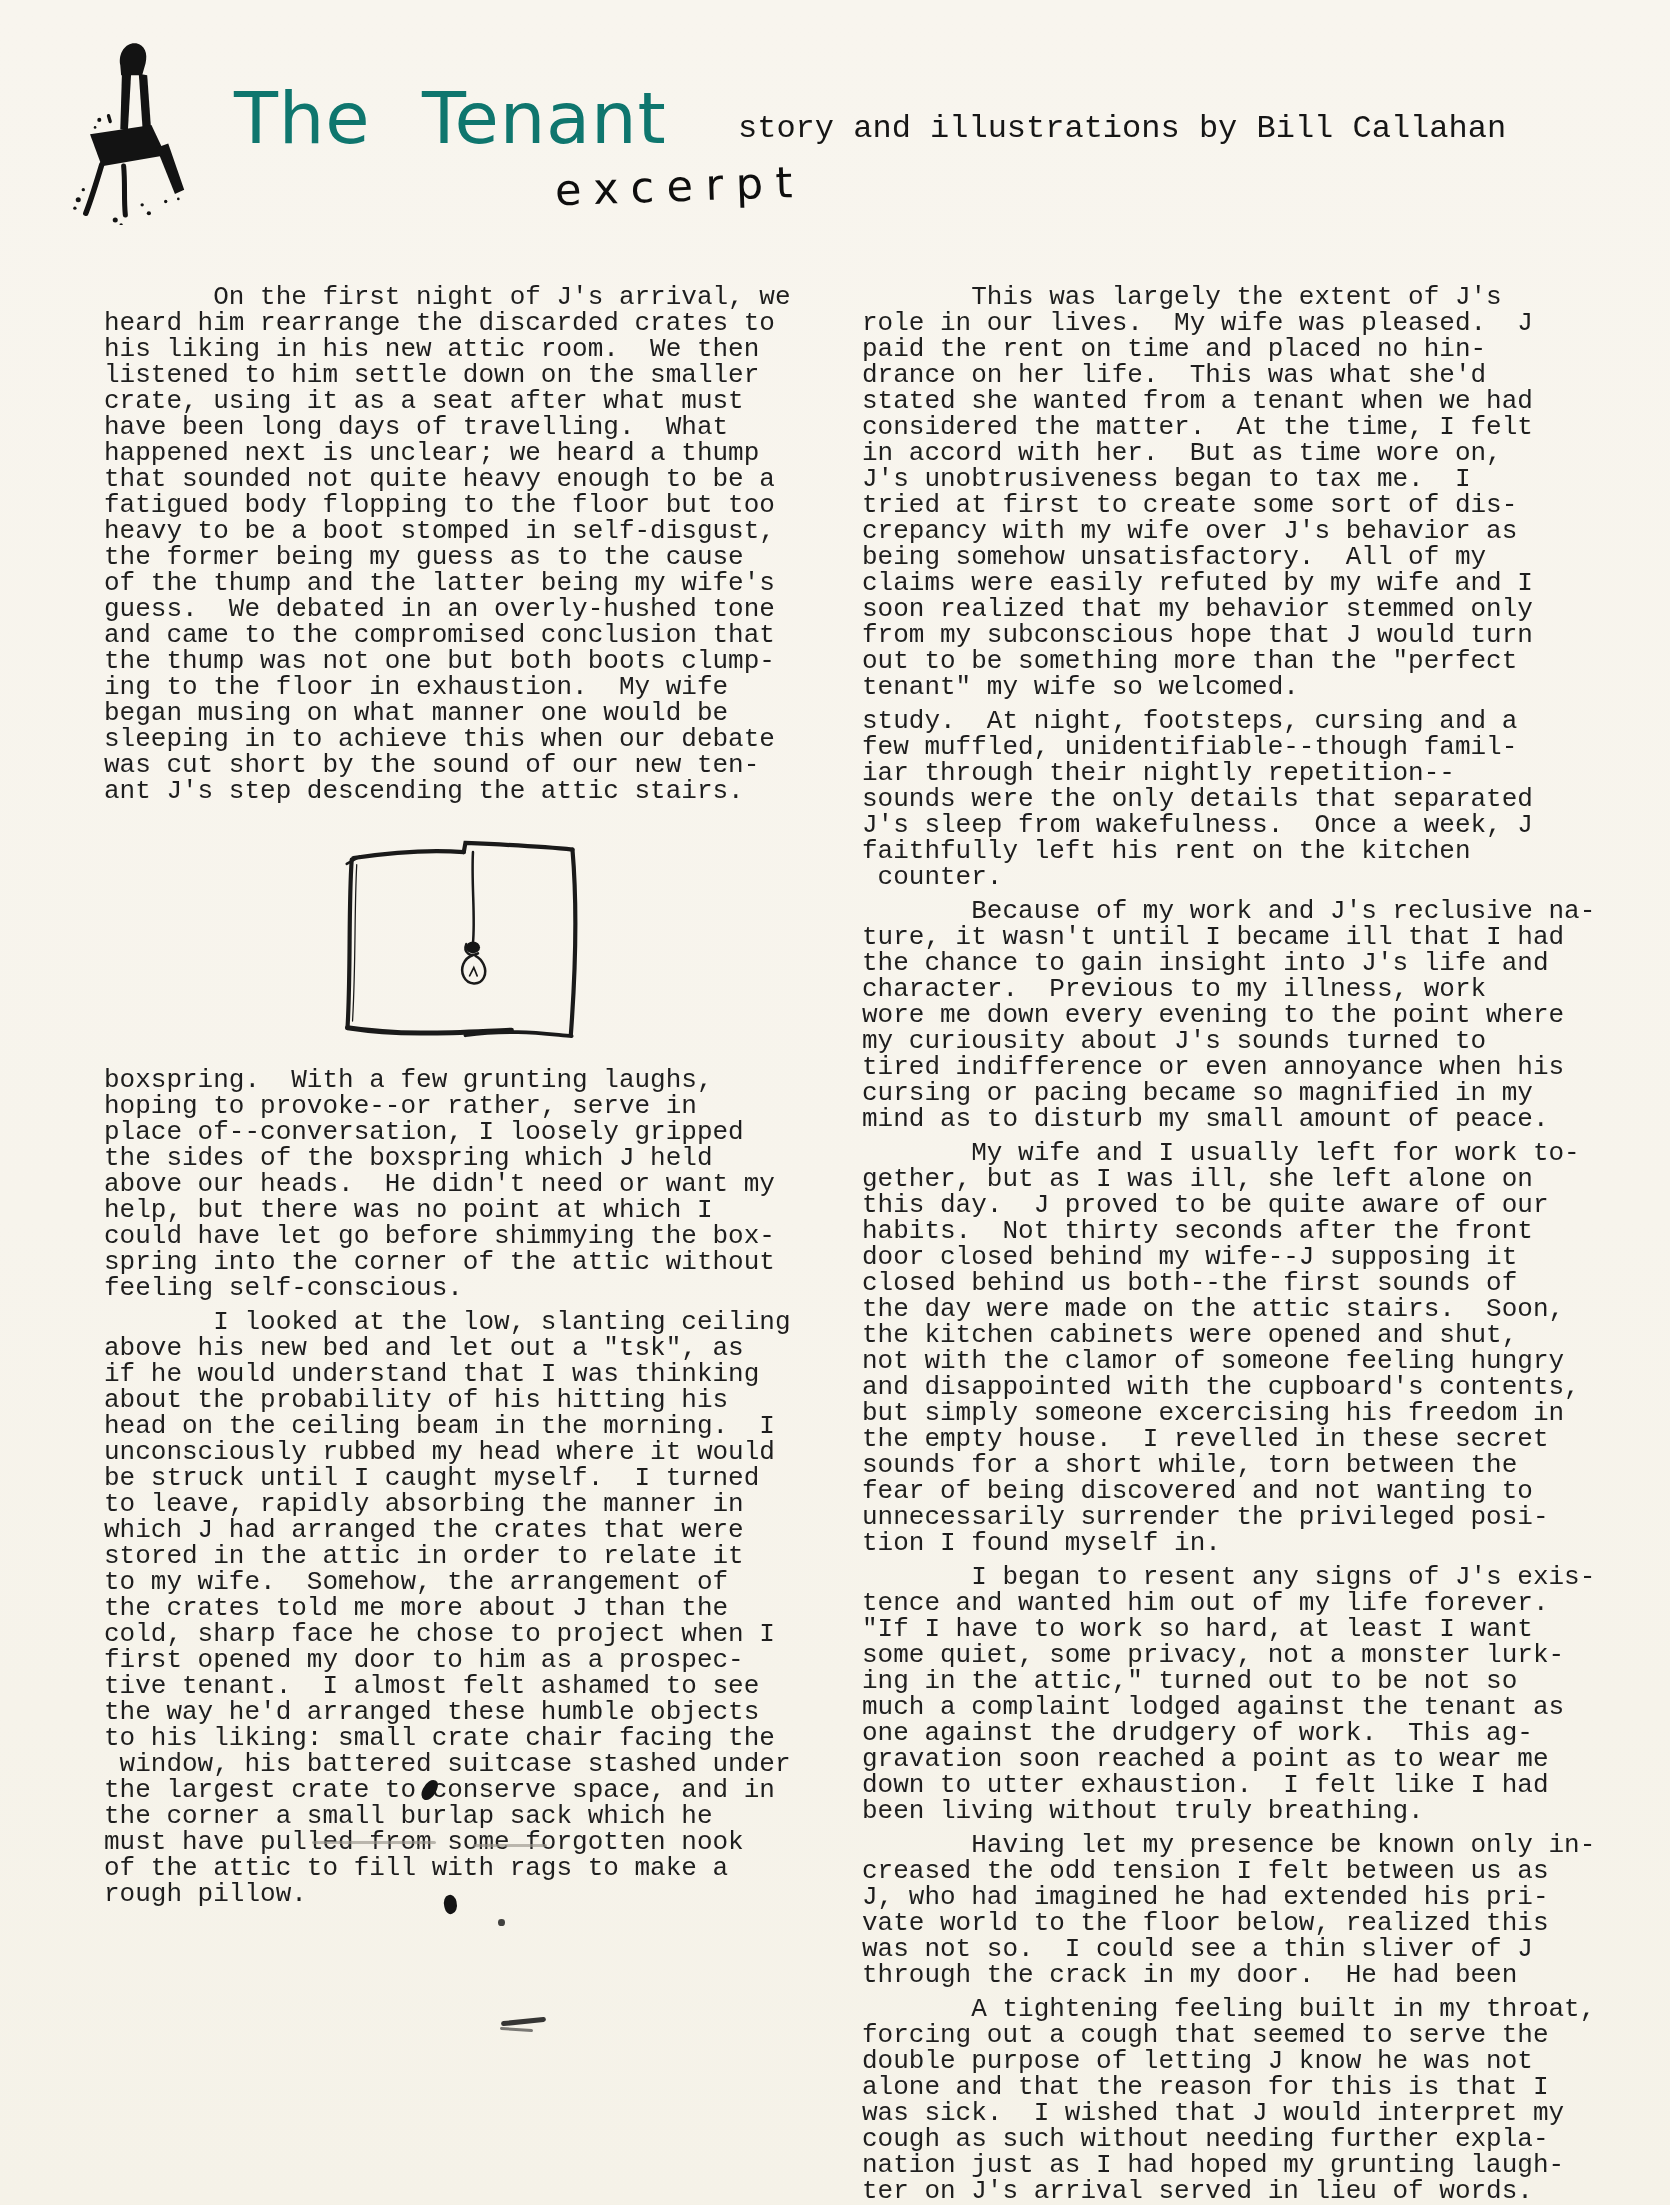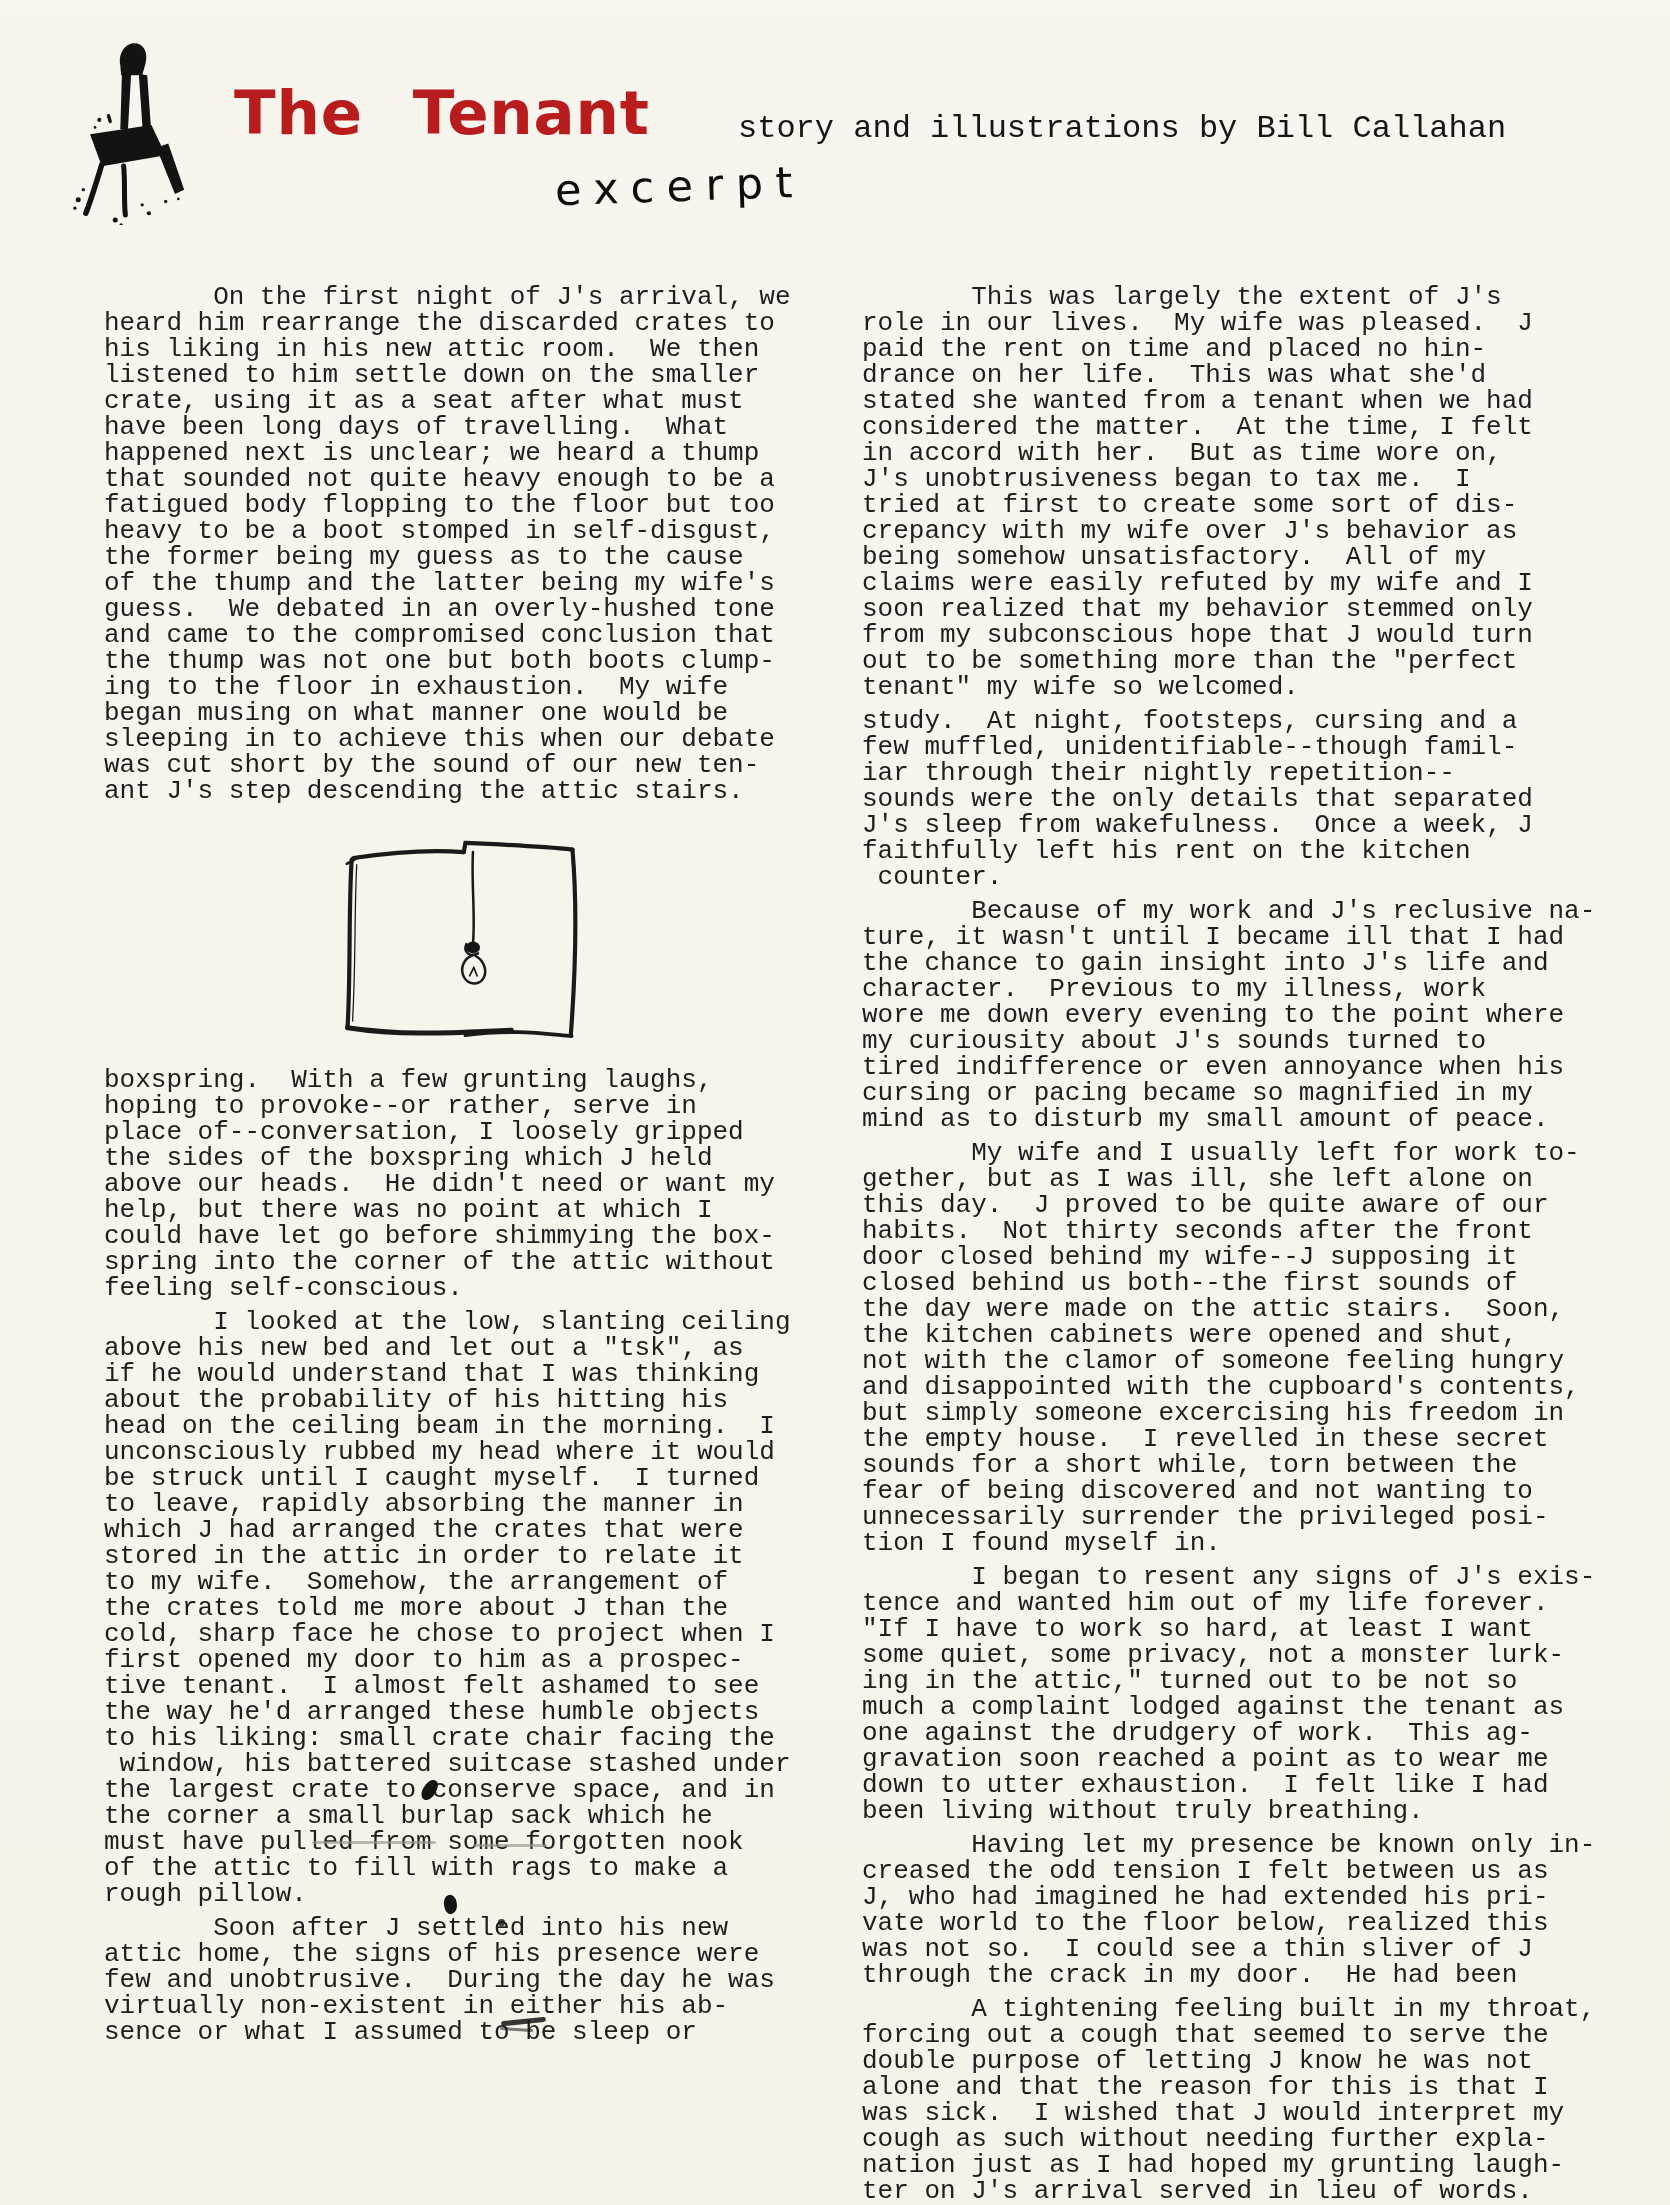--- a/index.html
+++ b/index.html
@@ -8,23 +8,23 @@
     background:linear-gradient(180deg,#f8f5ee 0%,#f7f4ec 55%,#f5f2e8 100%);
     position:relative;overflow:hidden;
     font-family:"Liberation Mono",monospace;
   }
   .page{position:absolute;inset:0;}
 
   
   .chair{position:absolute;left:71px;top:40px;width:144px;height:185px;}
   .title{
     position:absolute;left:234px;top:82px;margin:0;
-    font-family:"DejaVu Sans",sans-serif;font-weight:bold;
-    font-size:61px;line-height:1;letter-spacing:0.8px;word-spacing:28px;
-    color:#b91c1c;
+    font-family:"DejaVu Sans",sans-serif;font-weight:normal;
+    font-size:72px;line-height:1;letter-spacing:0.8px;word-spacing:28px;
+    color:#0f766e;
   }
   .byline{
     position:absolute;left:712px;top:111px;
     font:32px/1.1 "Liberation Mono",monospace;color:#161616;
     white-space:pre;
     margin-left:26px;
   }
   .excerpt{
     position:absolute;left:555px;top:165px;
     font-family:"DejaVu Sans",sans-serif;font-size:43px;line-height:1;
@@ -157,25 +157,20 @@
 first opened my door to him as a prospec-
 tive tenant.  I almost felt ashamed to see
 the way he'd arranged these humble objects
 to his liking: small crate chair facing the
  window, his battered suitcase stashed under
 the largest crate to conserve space, and in
 the corner a small burlap sack which he
 must have pulled from some forgotten nook
 of the attic to fill with rags to make a
 rough pillow.</p>
-    <p class="para">       Soon after J settled into his new
-attic home, the signs of his presence were
-few and unobtrusive.  During the day he was
-virtually non-existent in either his ab-
-sence or what I assumed to be sleep or</p>
   </div>
 
   <div class="col col-right">
     <p class="para">       This was largely the extent of J's
 role in our lives.  My wife was pleased.  J
 paid the rent on time and placed no hin-
 drance on her life.  This was what she'd
 stated she wanted from a tenant when we had
 considered the matter.  At the time, I felt
 in accord with her.  But as time wore on,

